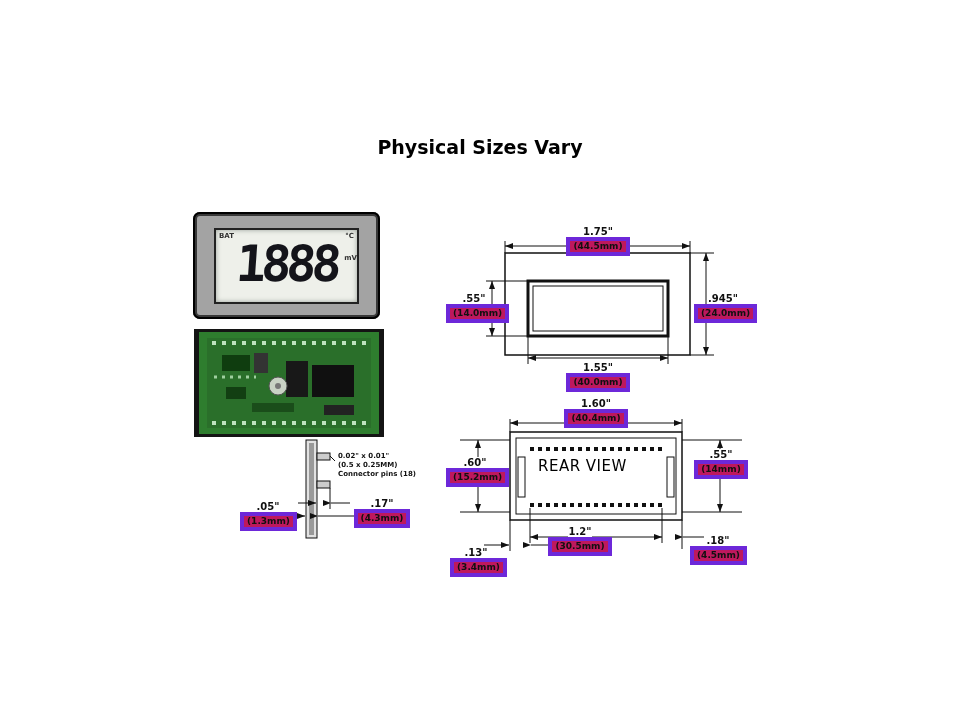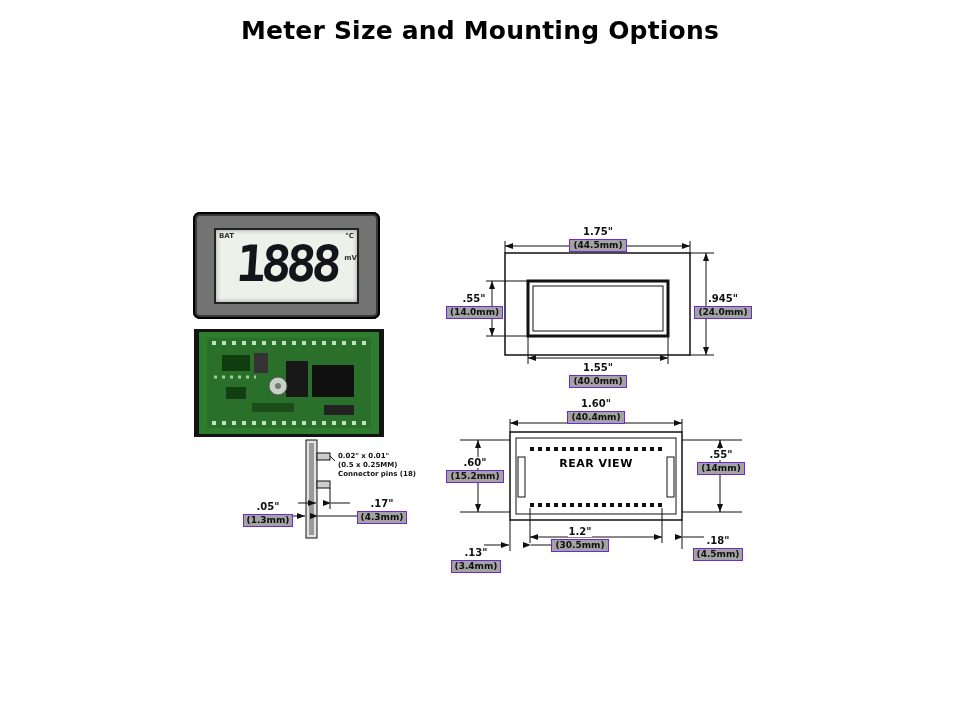--- a/index.html
+++ b/index.html
@@ -7,21 +7,21 @@
   body{width:960px;height:720px;font-family:"DejaVu Sans","Liberation Sans",sans-serif;color:#000}
   .slide{position:relative;width:960px;height:720px;background:#fff;overflow:hidden}
 
   .title{position:absolute;top:16px;left:0;width:100%;text-align:center;
          font-size:25px;font-weight:bold;letter-spacing:.2px}
   .subtitle{position:absolute;top:136px;left:0;width:100%;text-align:center;
             font-size:19px;font-weight:bold}
 
   
   .meter-front{position:absolute;left:193px;top:212px;width:187px;height:107px;
-               background:#737373;border-radius:7px;
+               background:#a3a3a3;border-radius:7px;
                box-shadow:inset 0 0 0 2px #000, inset 0 0 0 4px #383838}
   .lcd{position:absolute;left:21px;top:16px;right:21px;bottom:15px;
        background:#eef0ea;border:2px solid #222;box-shadow:inset 0 0 5px #99a099}
   .digits{position:absolute;left:0;right:0;top:50%;
           transform:translateY(-54%) skewX(-4deg);text-align:center;
           font-family:"DejaVu Sans Mono","Liberation Mono",monospace;
           font-weight:bold;font-size:50px;letter-spacing:-5px;color:#14141a}
   .ann{position:absolute;font-size:7px;font-weight:bold;color:#333}
   .ann-bat{left:3px;top:2px}
   .ann-c{right:3px;top:2px}
@@ -29,33 +29,33 @@
 
   
   .pcb{position:absolute;left:194px;top:329px;width:190px;height:108px}
 
   
   svg.abs{position:absolute}
 
   
   .dim{position:absolute;text-align:center;font-weight:bold;color:#101010;z-index:6;line-height:11px}
   .dim .in{font-size:10px;background:#fff;display:inline-block;padding:0 1px}
-  .dim .mm{font-size:9px;border:1px solid #6d28d9;background:#a3a3a3;display:inline-block;padding:0 3px}
+  .dim .mm{font-size:9px;border:4px solid #6d28d9;background:#be185d;display:inline-block;padding:0 3px}
 
   .note{position:absolute;left:338px;top:452px;width:98px;font-size:7px;line-height:9px;
         font-weight:bold;color:#111;z-index:6}
-  .rearview{position:absolute;left:538px;top:457px;width:116px;text-align:center;
-            font-size:11px;font-weight:bold;letter-spacing:.5px;z-index:5}
+  .rearview{position:absolute;left:538px;top:457px;width:116px;text-align:left;
+            font-size:15px;font-weight:normal;letter-spacing:.5px;z-index:5}
 </style>
 </head>
 <body>
 
 <div class="slide">
 
-  <div class="title">Meter Size and Mounting Options</div>
+  <div class="subtitle">Physical Sizes Vary</div>
 
   <div class="meter-front">
     <div class="lcd">
       <span class="ann ann-bat">BAT</span>
       <span class="ann ann-c">°C</span>
       <span class="ann ann-mv">mV</span>
       <span class="digits">1888</span>
     </div>
   </div>
 

